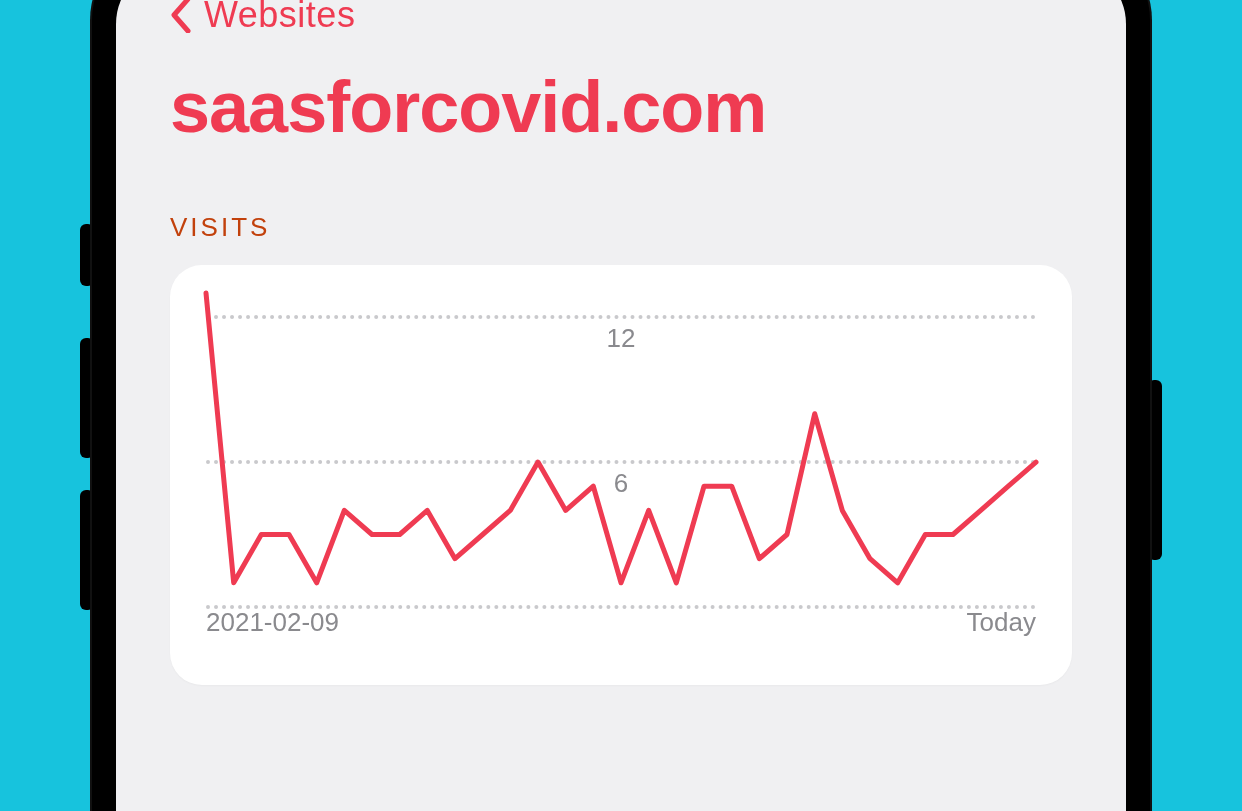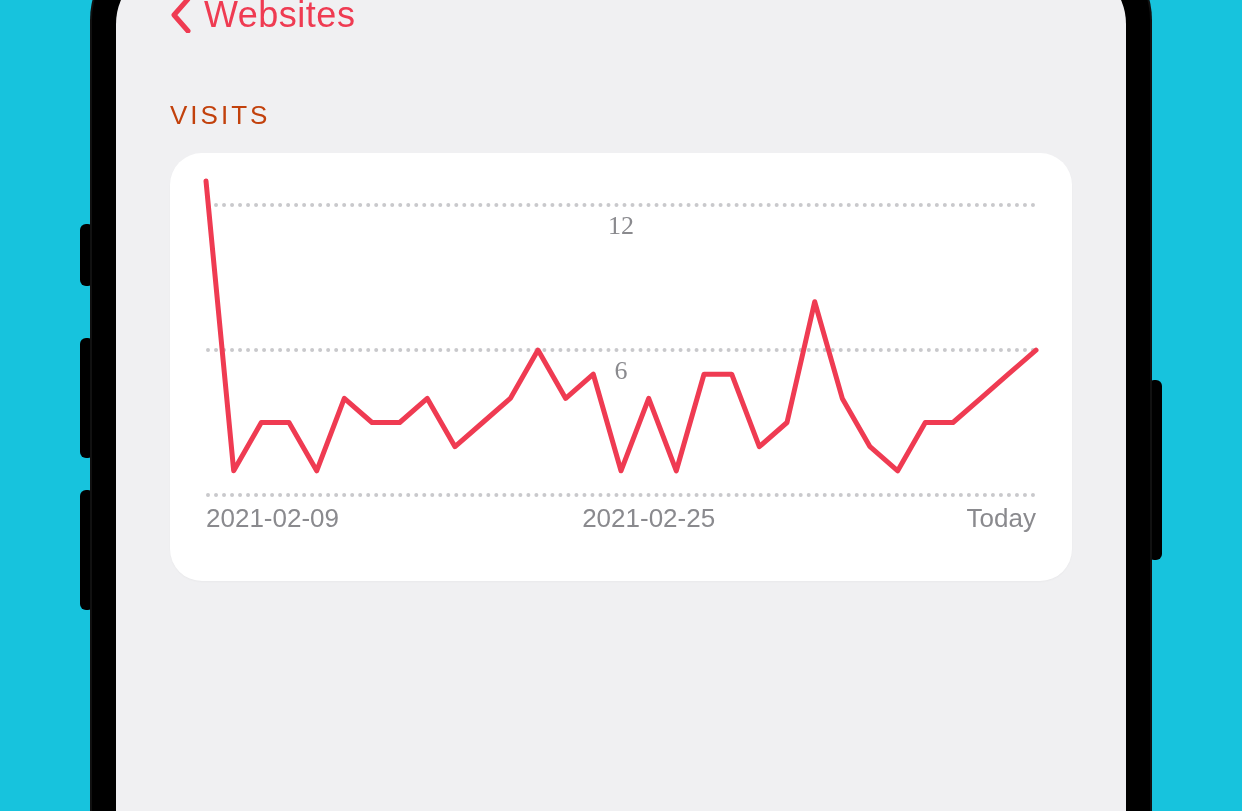--- a/index.html
+++ b/index.html
@@ -105,27 +105,26 @@
     height: 0;
     border-top: 4px dotted #c9c9cc;
   }
   .grid-label {
     position: absolute;
     left: 50%;
     transform: translate(-50%, 6px);
     font-size: 26px;
     color: #8a8a8e;
     font-weight: 400;
-    font-family: Liberation Serif, serif;
   }
 
   .xlabels {
     position: relative;
     height: 48px;
-    margin-top: 8px;
+    margin-top: 0;
   }
   .xlabel {
     position: absolute;
     top: 0;
     font-size: 26px;
     color: #8a8a8e;
     white-space: nowrap;
   }
 </style>
 </head>
@@ -141,38 +140,38 @@
 
     <div class="nav">
       <span class="chevron">
         <svg viewBox="0 0 22 36">
           <polyline points="18,2 4,18 18,34" fill="none" stroke="#ef3b52" stroke-width="5" stroke-linecap="round" stroke-linejoin="round"></polyline>
         </svg>
       </span>
       <span>Websites</span>
     </div>
 
+    <div class="title">saasforcovid.com</div>
 
     <div class="section-label">VISITS</div>
 
     <div class="card">
       <div class="chart-wrap">
         <div class="plot" id="plot">
 
         <div class="gridline" style="top: 312px;"></div>
             <div class="gridline" style="top: 167.077px;"></div>
             <div class="grid-label" style="top: 169.077px;">6</div>
             <div class="gridline" style="top: 22.1538px;"></div>
             <div class="grid-label" style="top: 24.1538px;">12</div>
             <svg viewBox="0 0 830 314" preserveAspectRatio="none">
               <path d="M0.0,0.0 L27.7,289.8 L55.3,241.5 L83.0,241.5 L110.7,289.8 L138.3,217.4 L166.0,241.5 L193.7,241.5 L221.3,217.4 L249.0,265.7 L276.7,241.5 L304.3,217.4 L332.0,169.1 L359.7,217.4 L387.3,193.2 L415.0,289.8 L442.7,217.4 L470.3,289.8 L498.0,193.2 L525.7,193.2 L553.3,265.7 L581.0,241.5 L608.7,120.8 L636.3,217.4 L664.0,265.7 L691.7,289.8 L719.3,241.5 L747.0,241.5 L774.7,217.4 L802.3,193.2 L830.0,169.1" fill="none" stroke="#ef3b52" stroke-width="5" stroke-linejoin="round" stroke-linecap="round"></path>
             </svg>
           </div>
         <div class="xlabels" id="xlabels">
             <div class="xlabel" style="left: 0px;">2021-02-09</div>
-            <div class="xlabel" style="left: 53.3333%; transform: translateX(-50%);">2021-02-25</div>
             <div class="xlabel" style="right: 0px; text-align: center;">Today</div>
           </div>
       </div>
     </div>
 
   </div>
 </div>
 
 </body></html>

